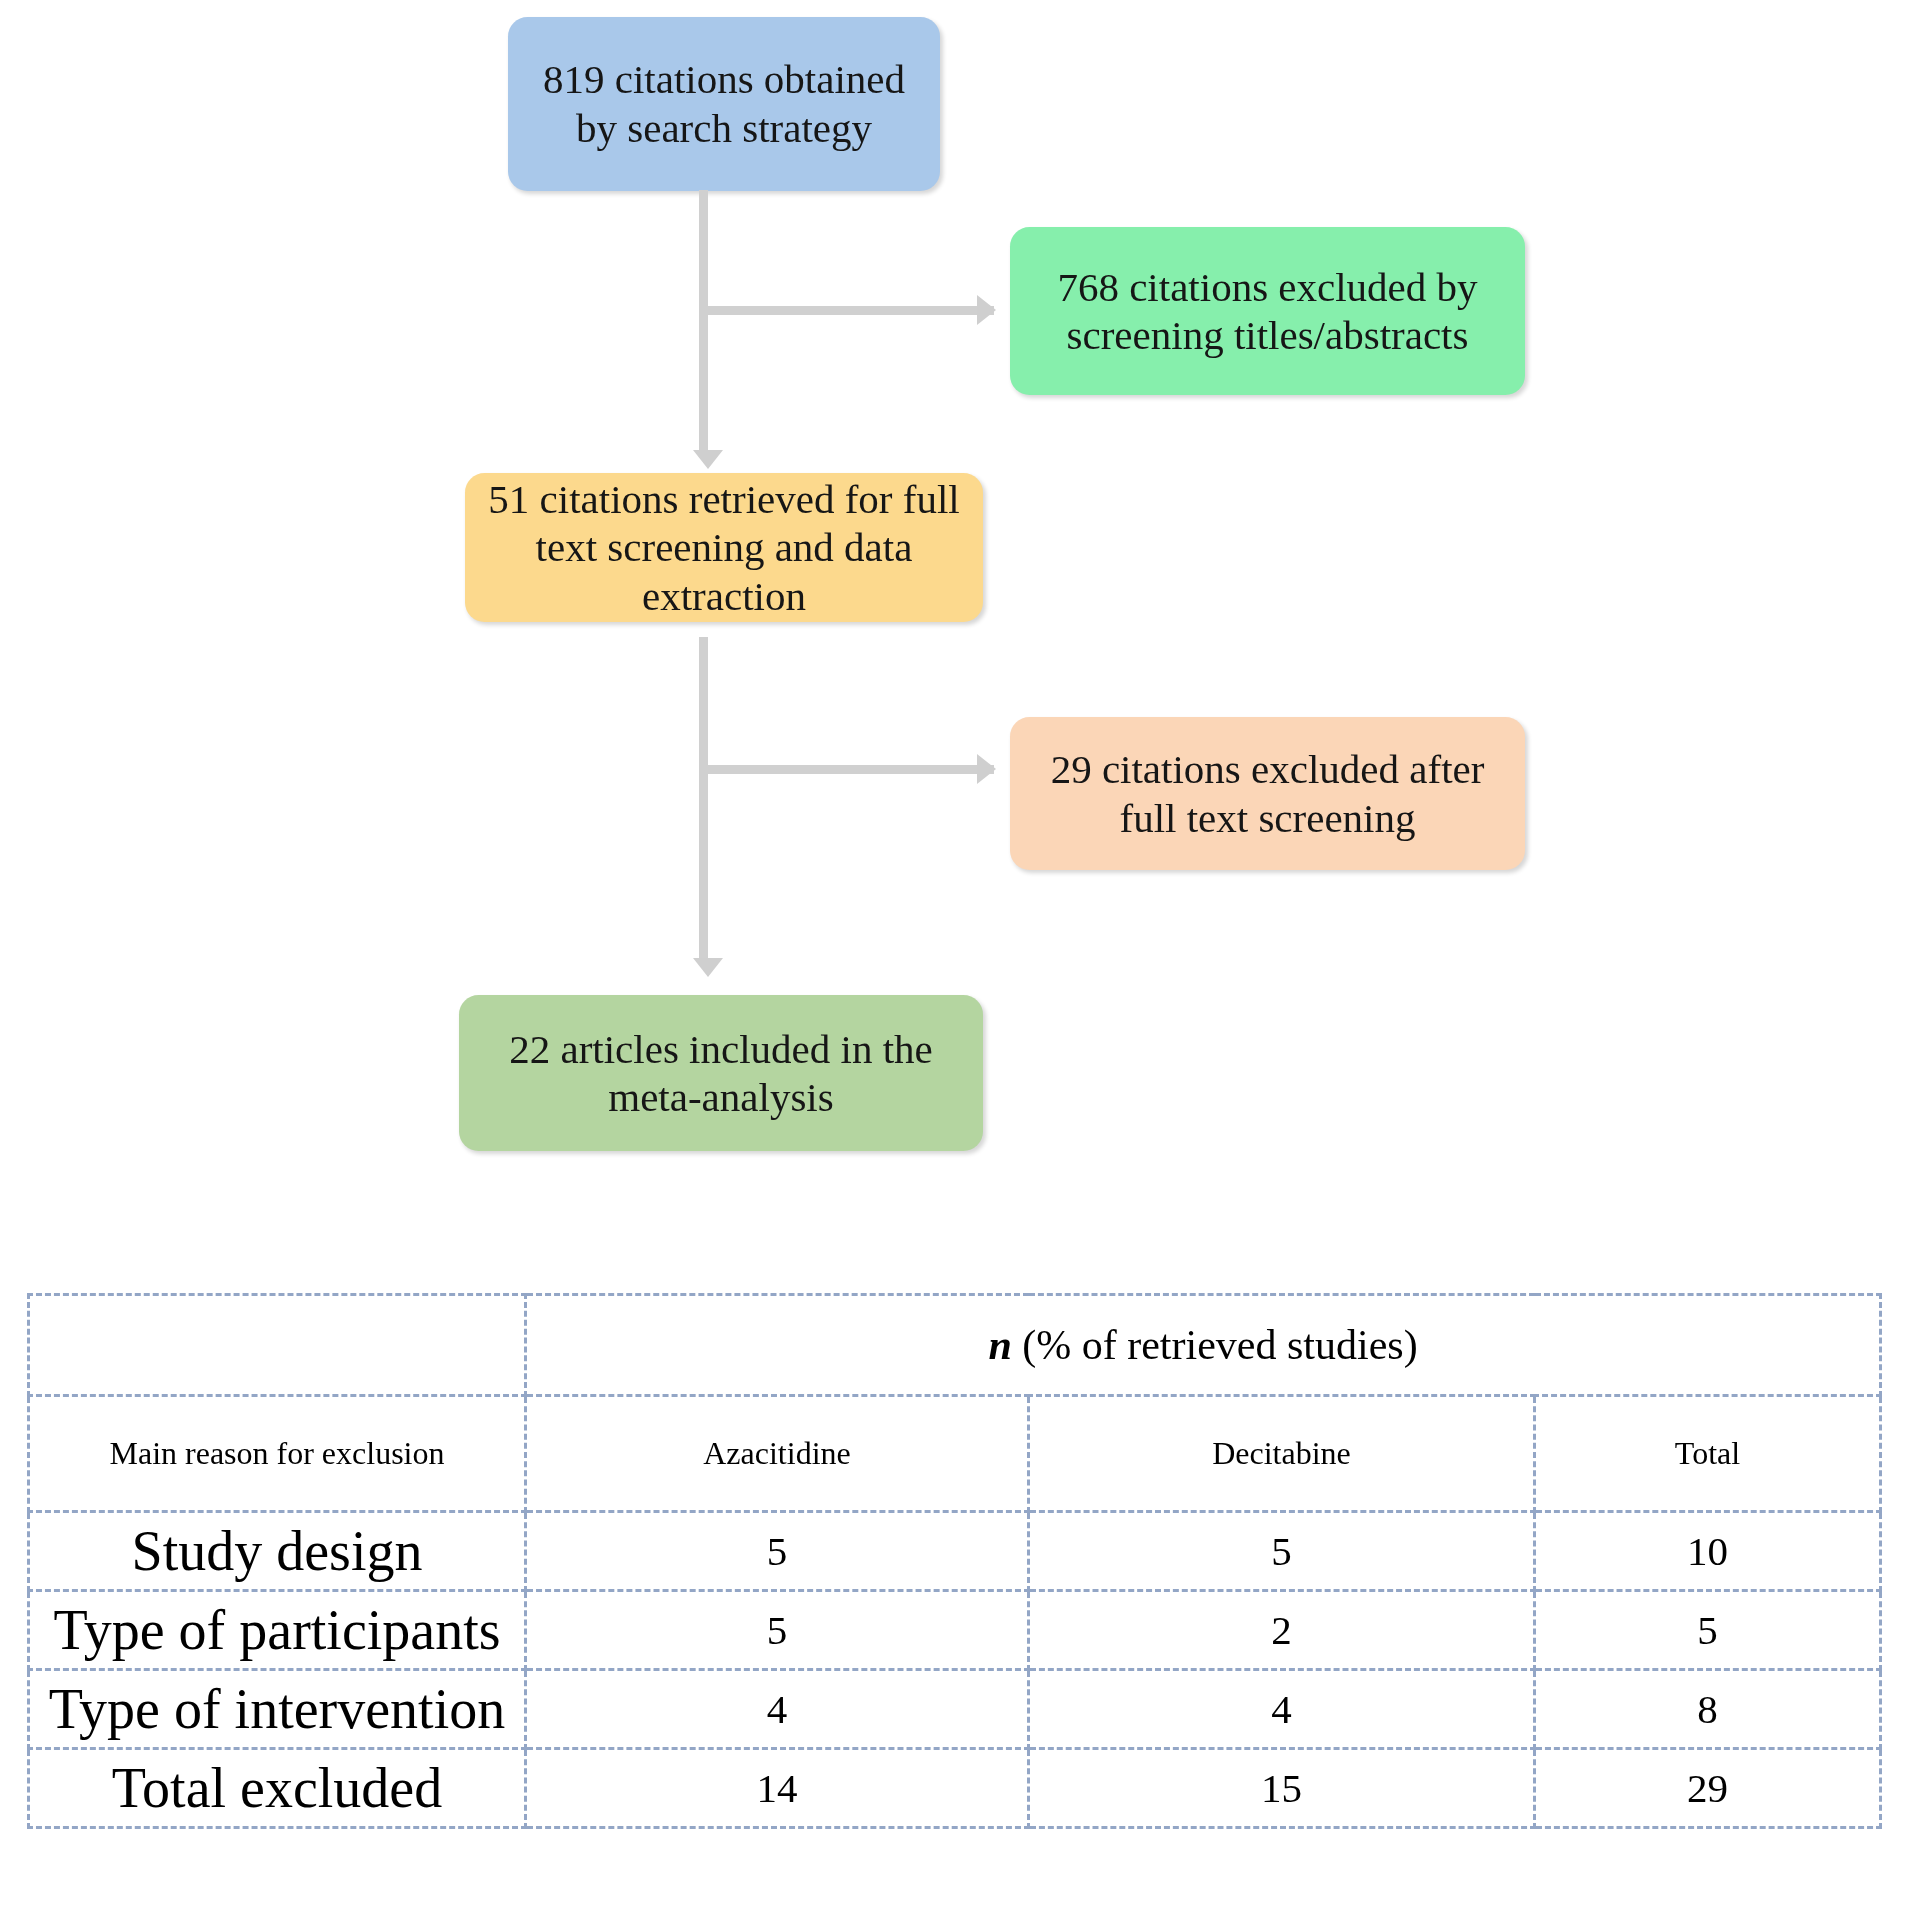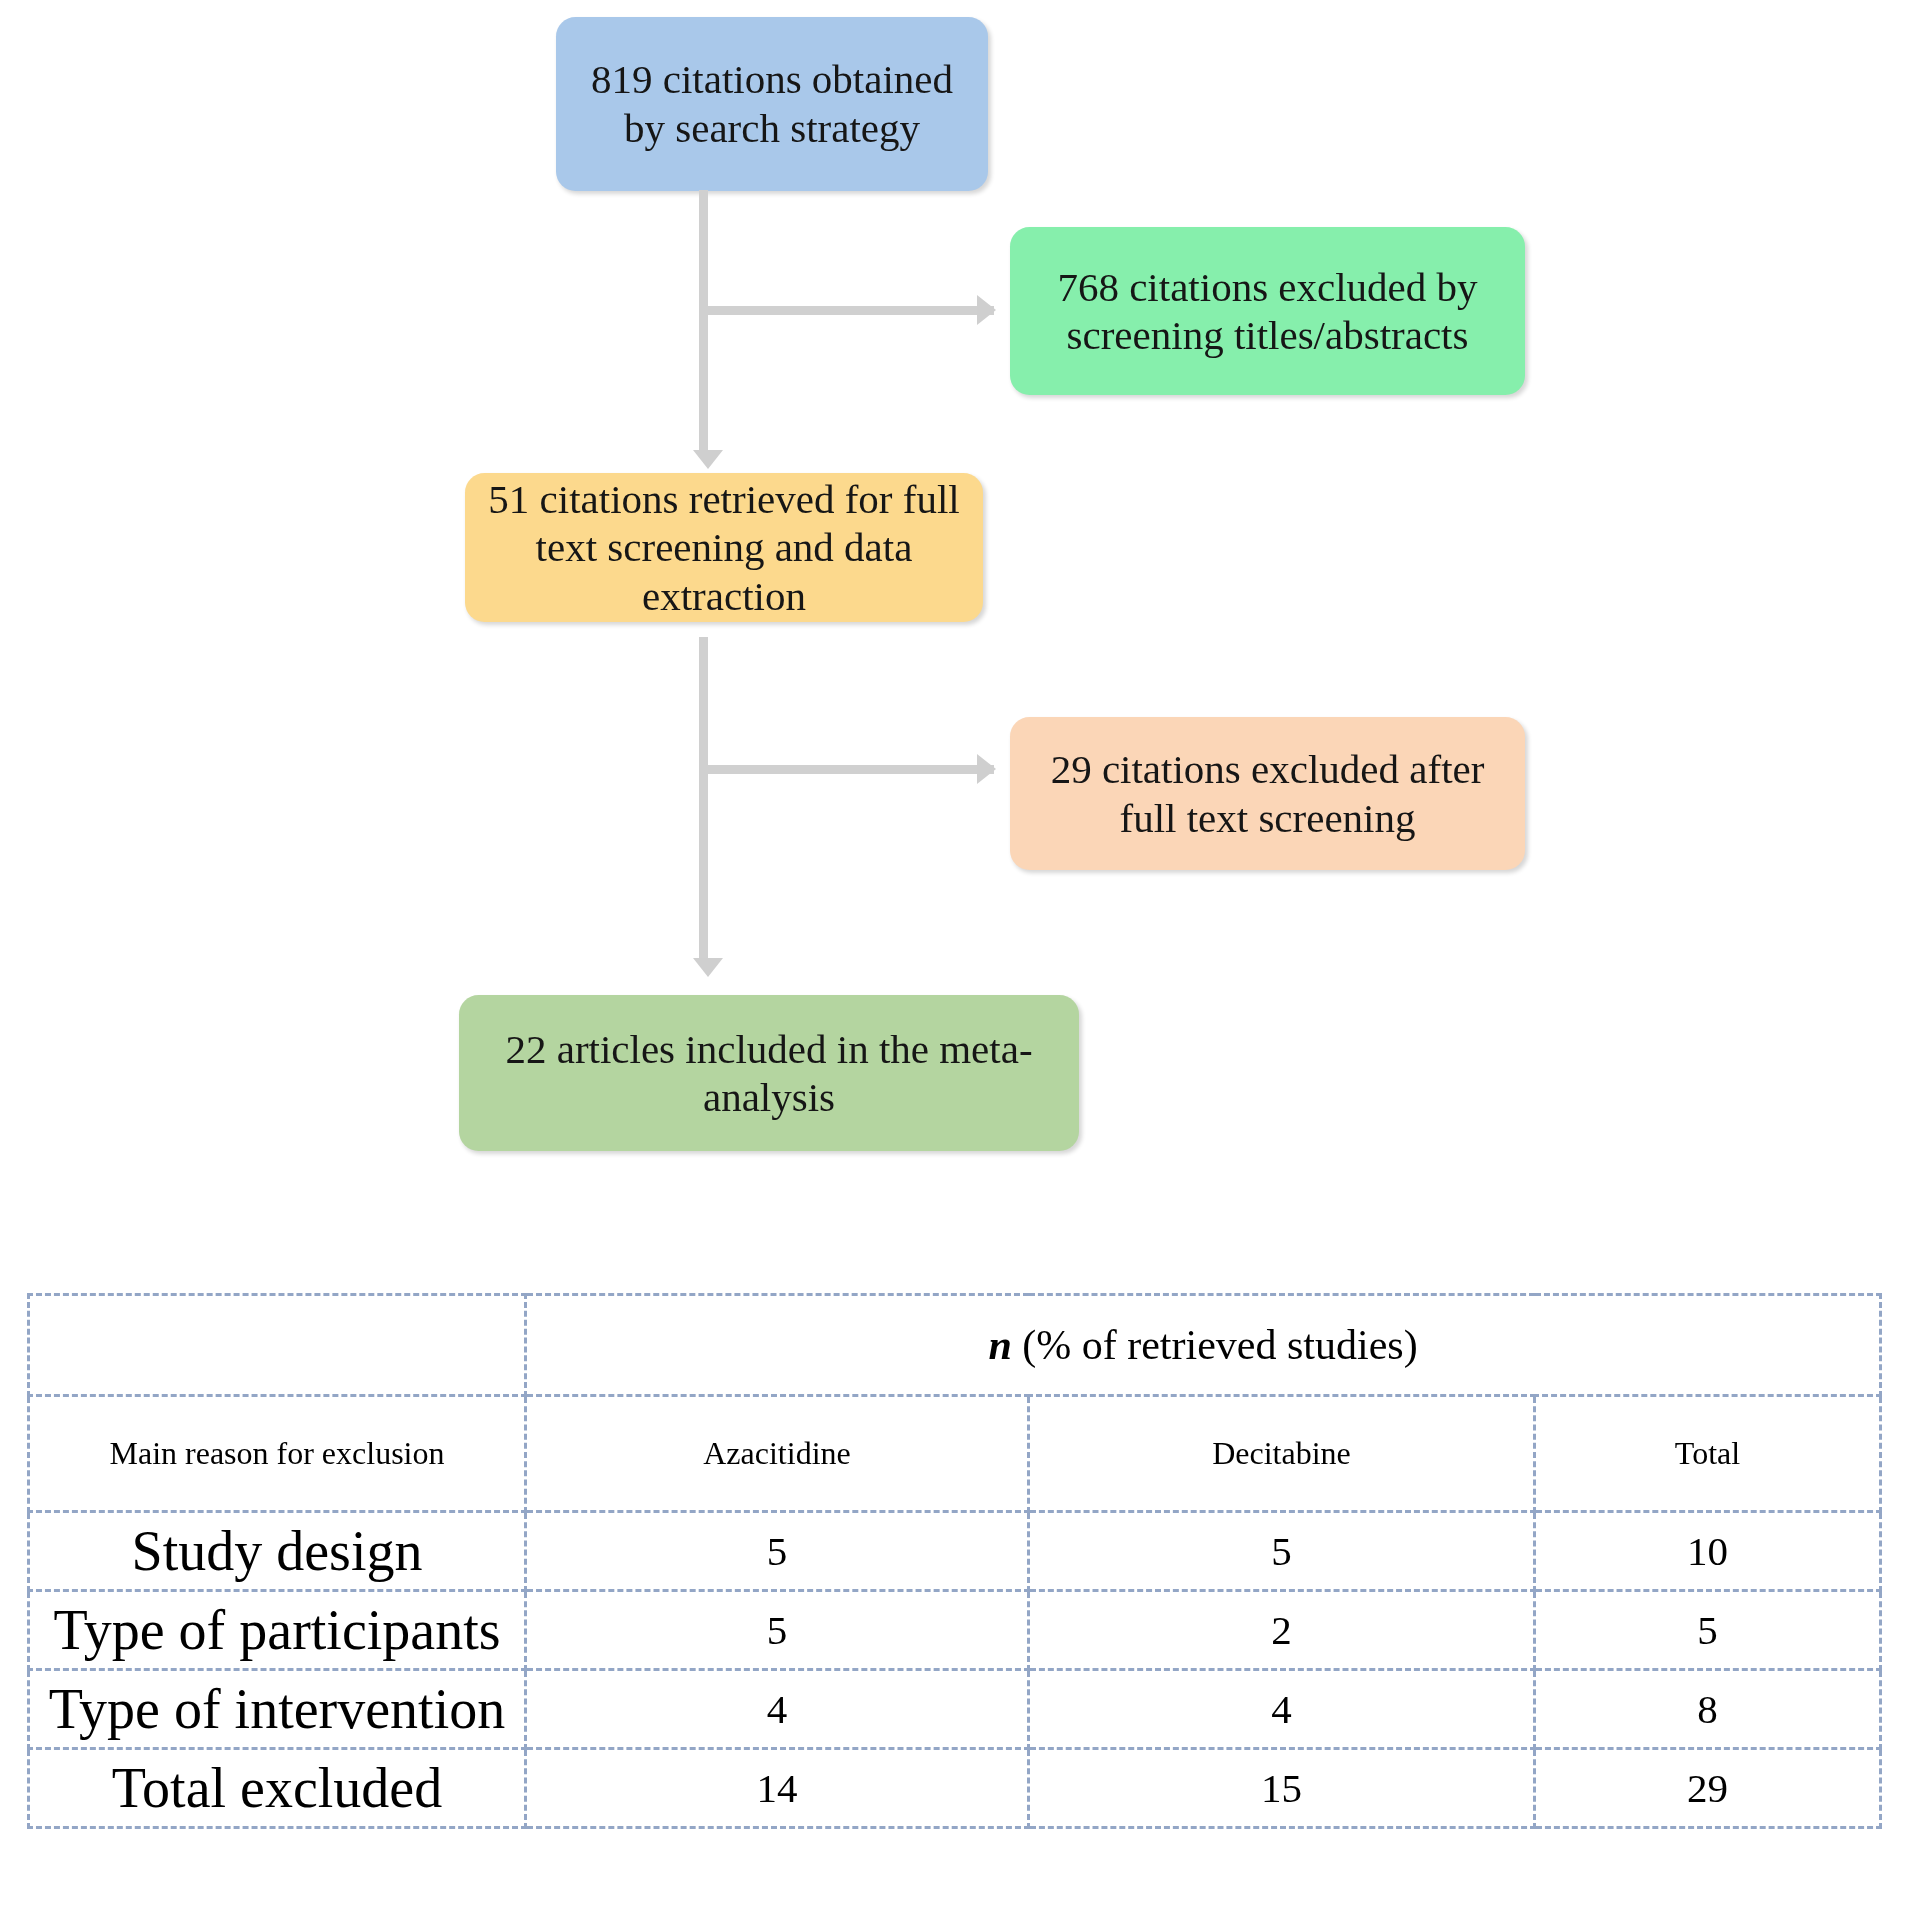--- a/index.html
+++ b/index.html
@@ -38,36 +38,35 @@
     line-height: 1.18;
     color: #161616;
     padding: 6px 13.6px;
     box-shadow: 2.3px 3px 4.5px rgba(0,0,0,0.16);
   }
   .flow-box .txt { display: block; width: 100%; }
 
   #box-citations-obtained {
     left: 508px; top: 16.6px; width: 432px; height: 174px;
     background: #a9c8ea;
-    margin-left: 48px;
   }
   #box-excluded-screening {
     left: 1010px; top: 227px; width: 515px; height: 168px;
     background: #86efac;
   }
   #box-retrieved-fulltext {
     left: 465px; top: 473px; width: 518px; height: 149px;
     background: #fcd98d;
   }
   #box-excluded-fulltext {
     left: 1010px; top: 717px; width: 515px; height: 153px;
     background: #fbd6b7;
   }
   #box-included-meta {
-    left: 459px; top: 995px; width: 620px; height: 156px;
+    left: 459px; top: 995px; width: 524px; height: 156px;
     background: #b4d5a0;
   }
 
   
   .conn {
     position: absolute;
     background: #d0d0d0;
   }
   .conn-v { width: 9px; }
   .conn-h { height: 9px; }

